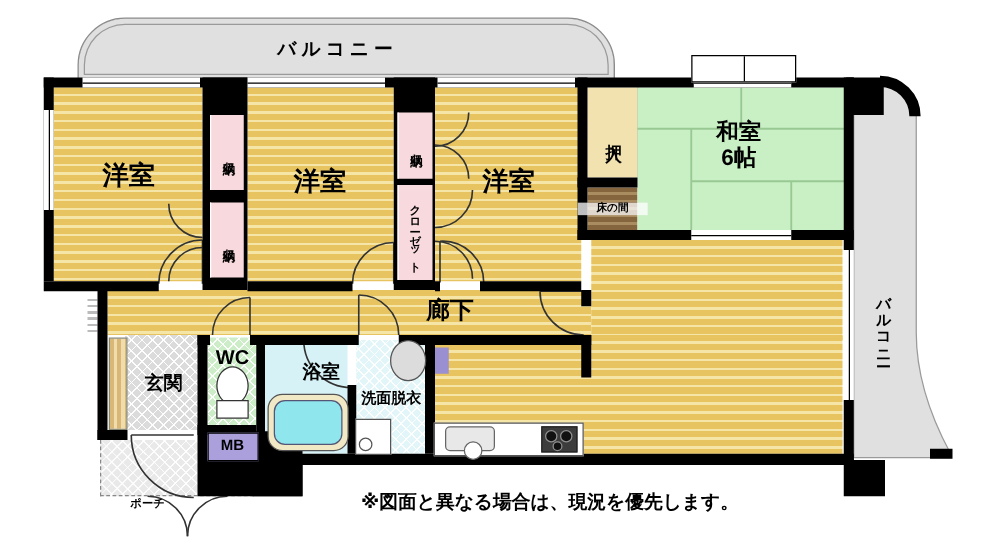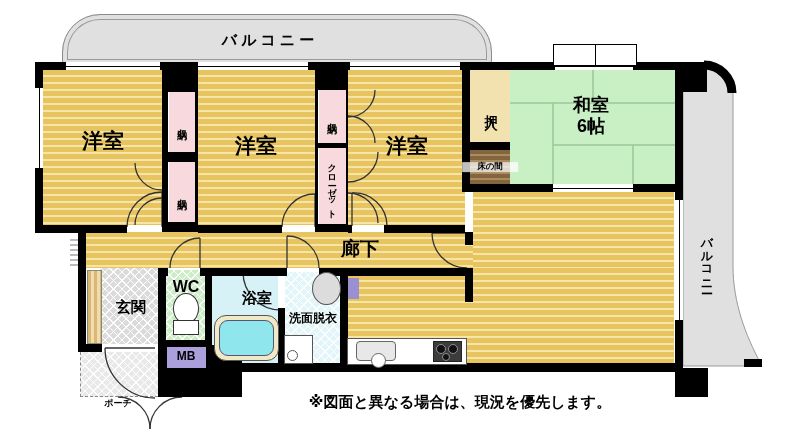--- a/index.html
+++ b/index.html
@@ -217,15 +217,15 @@
     <span>和室</span><br>
     <span>6帖</span>
   </div>
   <div class="lbl" style="left:360px;top:249px;font-size:19px;">廊下</div>
   <div class="lbl" style="left:131px;top:307px;font-size:15px;">玄関</div>
   <div class="lbl" style="left:186px;top:287px;font-size:16px;">WC</div>
   <div class="lbl" style="left:257px;top:298px;font-size:15px;">浴室</div>
   <div class="lbl" style="left:313px;top:319px;font-size:12px;">洗面脱衣</div>
   <div class="lbl" style="left:186px;top:357px;font-size:12px;">MB</div>
   <div class="lbl" style="left:118px;top:379px;font-size:9px;margin-top:24px;">ポーチ</div>
-  <div class="note" style="left:440px;top:402px;font-size:15px;margin-left:20px;">※図面と異なる場合は、現況を優先します。</div>
+  <div class="note" style="left:440px;top:402px;font-size:15px;">※図面と異なる場合は、現況を優先します。</div>
 
 </div>
 
 </body></html>

